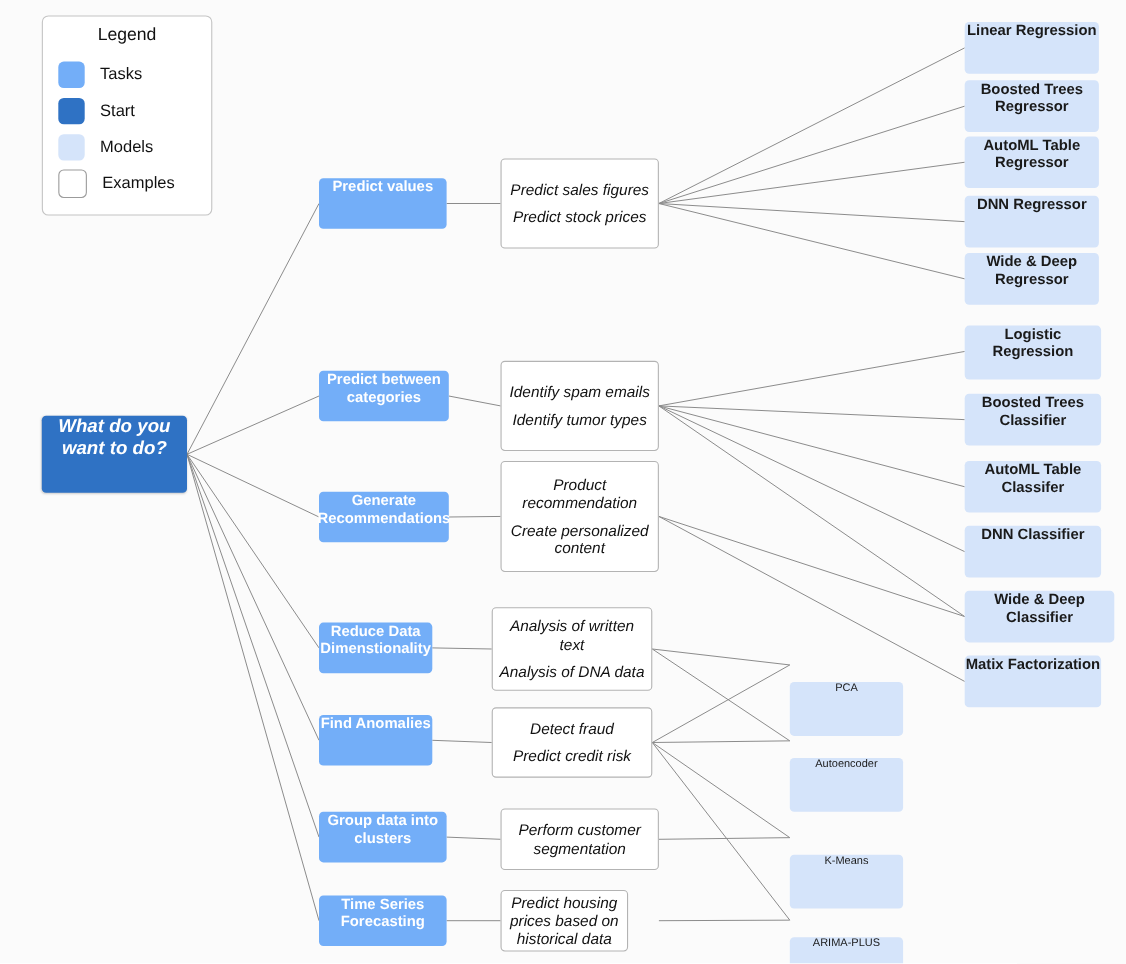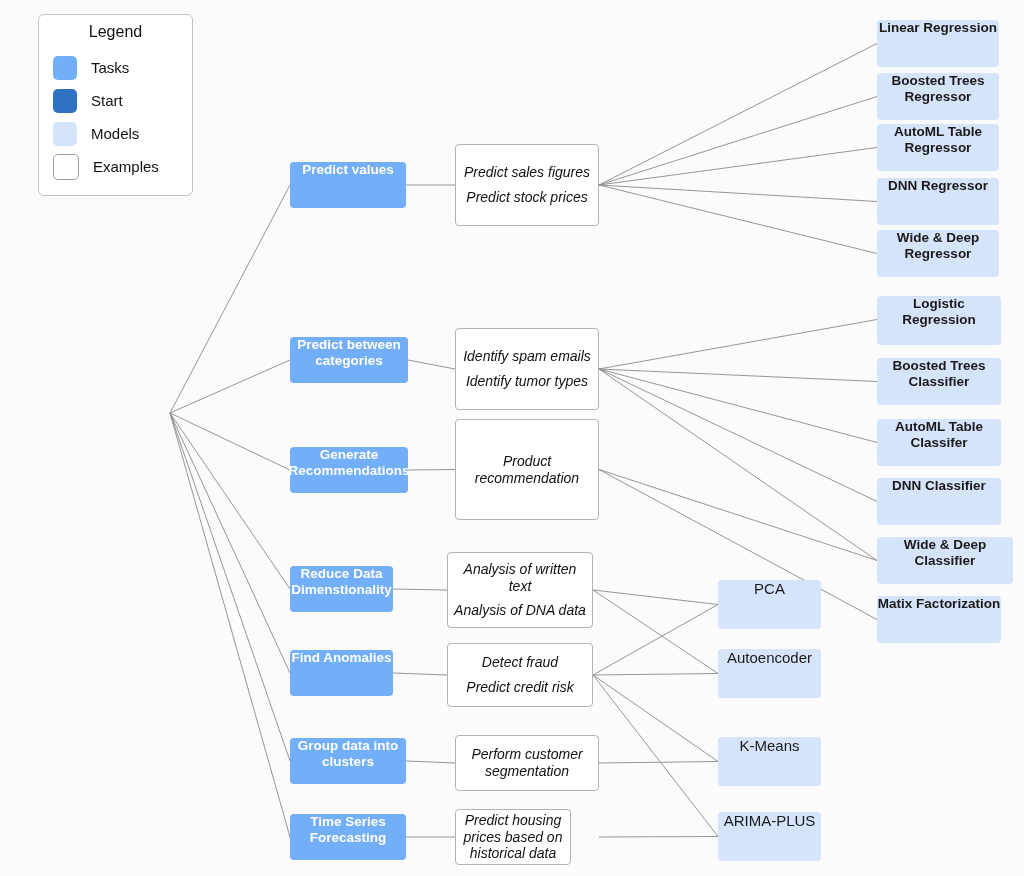--- a/index.html
+++ b/index.html
@@ -56,21 +56,21 @@
     justify-content: center;
     padding: 4px 6px;
   }
   .node-example .ex-line { margin: 4px 0; }
   .node-model {
     background: #d5e4fa;
     color: #1a1a1a;
     font-weight: bold;
     font-size: 13.5px;
   }
-  .node-model.light { font-weight: normal; font-size: 15px; }
+  .node-model.light { font-weight: normal; font-size: 10px; margin-top: 40px; }
 
   
   #legend {
     position: absolute;
     left: 38px;
     top: 14px;
     width: 155px;
     height: 182px;
     background: #ffffff;
     border: 1px solid #c4c4c4;
@@ -154,20 +154,26 @@
     <div class="legend-row">
       <span class="legend-swatch" style="background:#d5e4fa"></span>
       <span class="legend-label">Models</span>
     </div>
     <div class="legend-row">
       <span class="legend-swatch" style="background:#ffffff;border:1px solid #9b9b9b"></span>
       <span class="legend-label">Examples</span>
     </div>
   </div>
 
+  <div class="node node-start" id="node-start" style="left: 38px; top: 378px; width: 132px; height: 70px;">
+    <div>
+      <div>What do you</div>
+      <div>want to do?</div>
+    </div>
+  </div>
 
   <div id="tasks-layer">
       <div class="node node-task" style="left: 290px; top: 162px; width: 116px; height: 46px;">
         <span>Predict values</span>
       </div>
       <div class="node node-task" style="left: 290px; top: 337px; width: 118px; height: 46px;">
         <span>Predict between categories</span>
       </div>
       <div class="node node-task" style="left: 290px; top: 447px; width: 118px; height: 46px;">
         <span>Generate Recommendations</span>
@@ -189,20 +195,21 @@
       <div class="node node-example" style="left: 455px; top: 144px; width: 144px; height: 82px;">
         <div class="ex-line">Predict sales figures</div>
         <div class="ex-line">Predict stock prices</div>
       </div>
       <div class="node node-example" style="left: 455px; top: 328px; width: 144px; height: 82px;">
         <div class="ex-line">Identify spam emails</div>
         <div class="ex-line">Identify tumor types</div>
       </div>
       <div class="node node-example" style="left: 455px; top: 419px; width: 144px; height: 101px;">
         <div class="ex-line">Product recommendation</div>
+        <div class="ex-line">Create personalized content</div>
       </div>
       <div class="node node-example" style="left: 447px; top: 552px; width: 146px; height: 76px;">
         <div class="ex-line">Analysis of written text</div>
         <div class="ex-line">Analysis of DNA data</div>
       </div>
       <div class="node node-example" style="left: 447px; top: 643px; width: 146px; height: 64px;">
         <div class="ex-line">Detect fraud</div>
         <div class="ex-line">Predict credit risk</div>
       </div>
       <div class="node node-example" style="left: 455px; top: 735px; width: 144px; height: 56px;">

